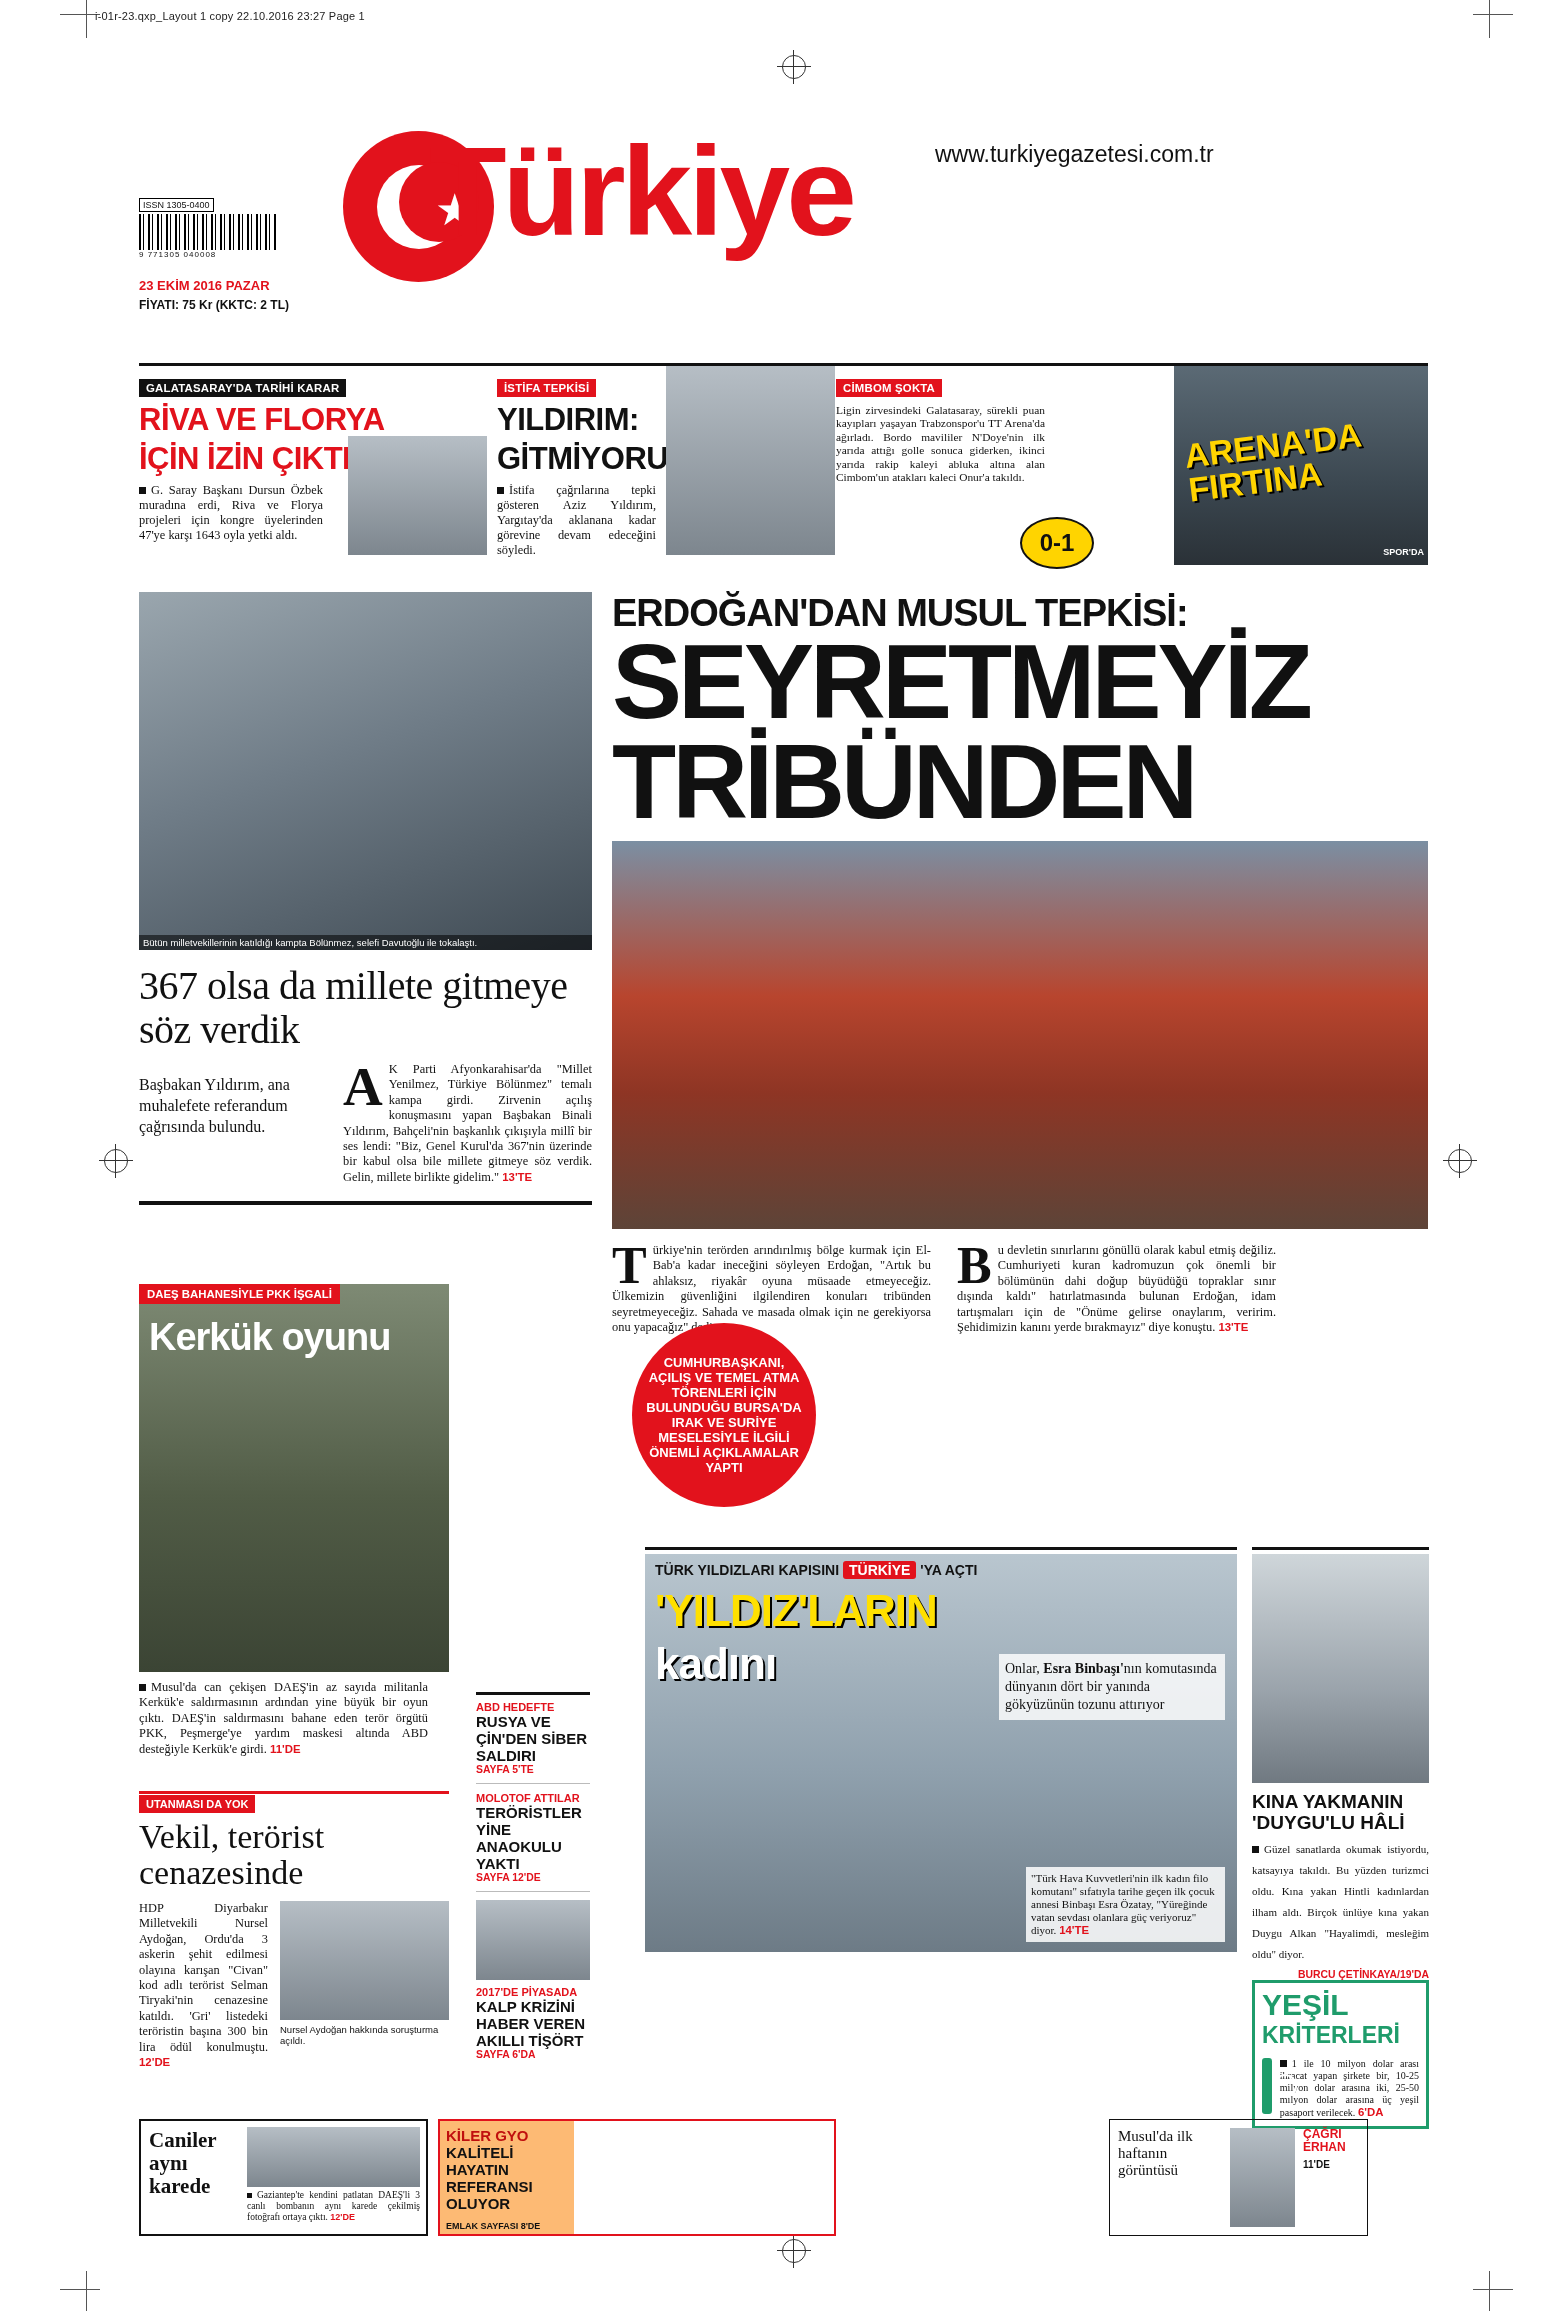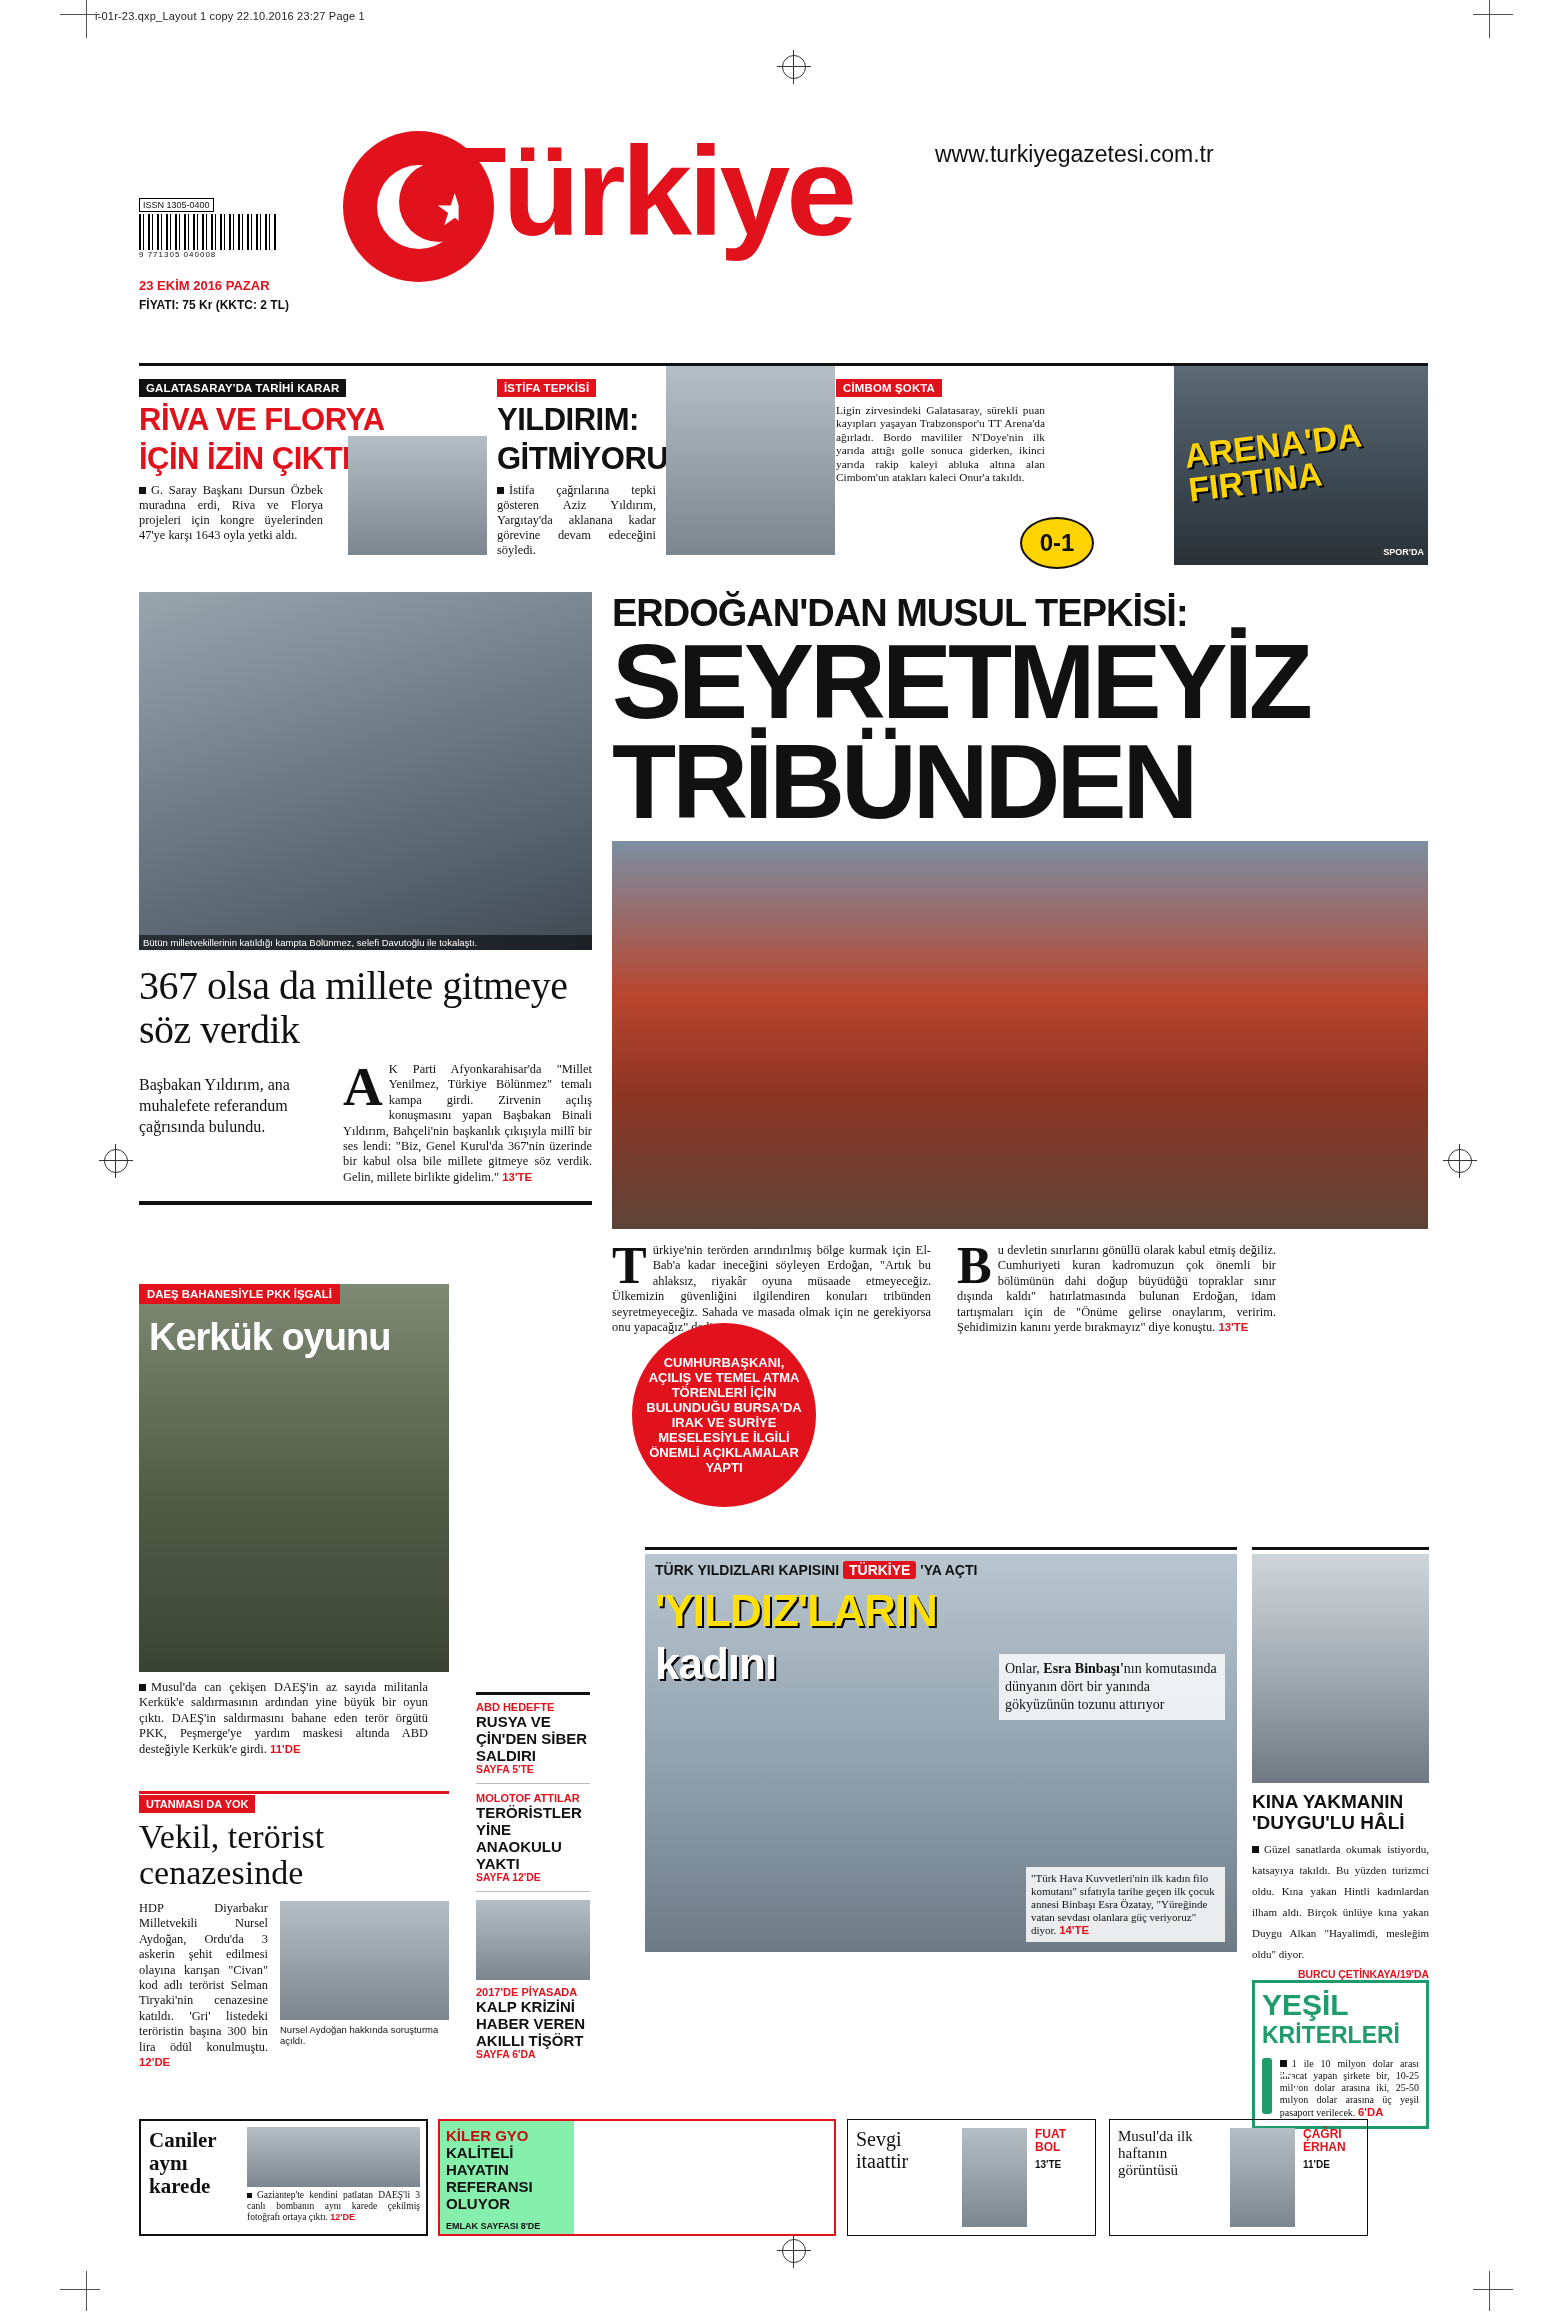--- a/index.html
+++ b/index.html
@@ -282,40 +282,28 @@
           <div>karede</div>
         </div>
       </div>
       <div style="flex:1;padding:6px;box-sizing:border-box;">
         <div class="photo ph-generic" style="width:100%;height:60px;"></div>
         <div class="lc-body" style="font-size:9.5px;line-height:11px;margin-top:3px;"><span class="sqm" style="width:5px;height:5px;"></span><span>Gaziantep'te kendini patlatan DAEŞ'li 3 canlı bombanın aynı karede çekilmiş fotoğrafı ortaya çıktı.</span> <span class="ref" style="font-size:9px;">12'DE</span></div>
       </div>
     </div>
 
     <div style="position:absolute;left:299px;top:0;width:398px;height:117px;border:2px solid #e2121c;box-sizing:border-box;display:flex;">
-      <div style="width:134px;background:#86efac;padding:6px;box-sizing:border-box;font-family:'Liberation Sans',sans-serif;font-weight:bold;font-size:15px;line-height:17px;color:#c0100f;">
+      <div style="width:134px;background:#fdba74;padding:6px;box-sizing:border-box;font-family:'Liberation Sans',sans-serif;font-weight:bold;font-size:15px;line-height:17px;color:#c0100f;">
         <div>KİLER GYO</div>
         <div style="color:#111;">KALİTELİ HAYATIN</div>
         <div style="color:#111;">REFERANSI OLUYOR</div>
         <div style="font-size:9px;margin-top:6px;color:#111;">EMLAK SAYFASI 8'DE</div>
       </div>
     </div>
 
-    <div style="position:absolute;left:708px;top:0;width:249px;height:117px;border:1px solid #111;box-sizing:border-box;padding:8px;display:flex;gap:8px;">
-      <div style="flex:1;font-family:'Liberation Serif',serif;font-size:20px;line-height:22px;">
-        <div>Sevgi</div>
-        <div>itaattir</div>
-      </div>
-      <div style="width:65px;" class="photo ph-generic"></div>
-      <div style="width:52px;font-family:'Liberation Sans',sans-serif;font-weight:bold;font-size:12px;line-height:13px;color:#e2121c;">
-        <div>FUAT</div>
-        <div>BOL</div>
-        <div style="color:#111;font-size:10px;margin-top:4px;">13'TE</div>
-      </div>
-    </div>
 
     <div style="position:absolute;left:970px;top:0;width:259px;height:117px;border:1px solid #111;box-sizing:border-box;padding:8px;display:flex;gap:8px;">
       <div style="flex:1;font-family:'Liberation Serif',serif;font-size:15px;line-height:17px;">
         <div>Musul'da ilk</div>
         <div>haftanın</div>
         <div>görüntüsü</div>
       </div>
       <div style="width:65px;" class="photo ph-generic"></div>
       <div style="width:56px;font-family:'Liberation Sans',sans-serif;font-weight:bold;font-size:12px;line-height:13px;color:#e2121c;">
         <div>ÇAĞRI</div>

